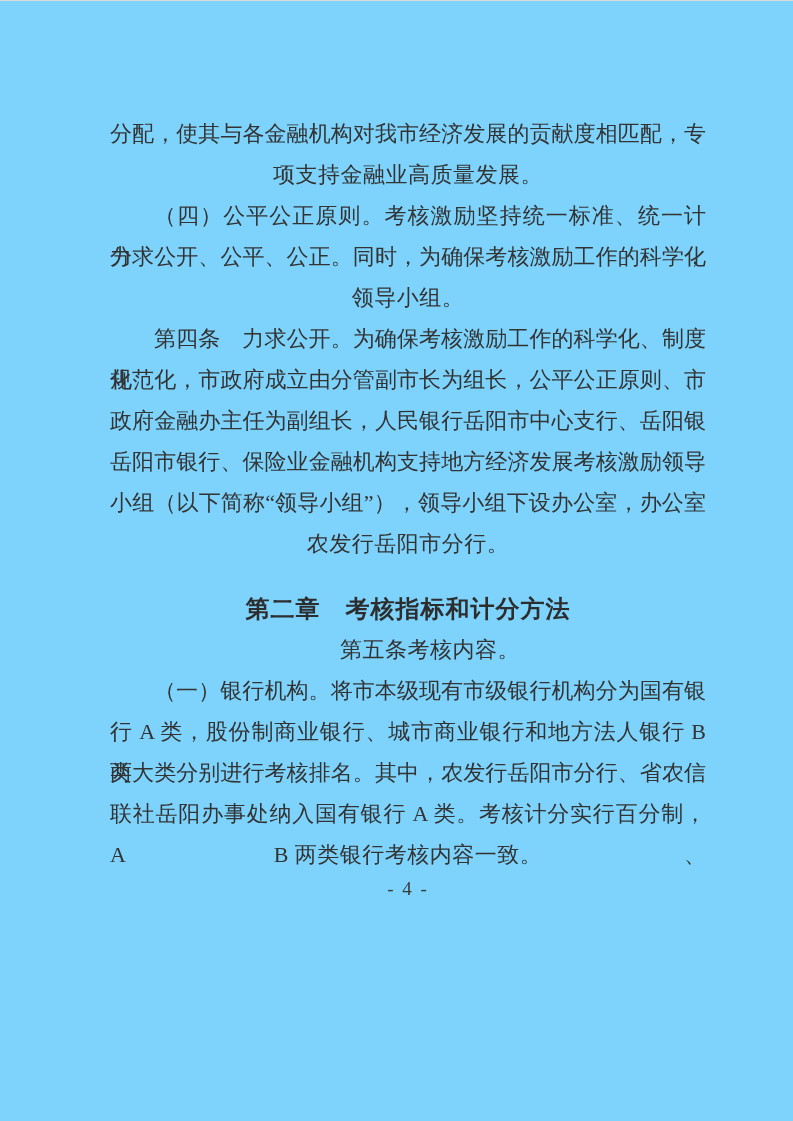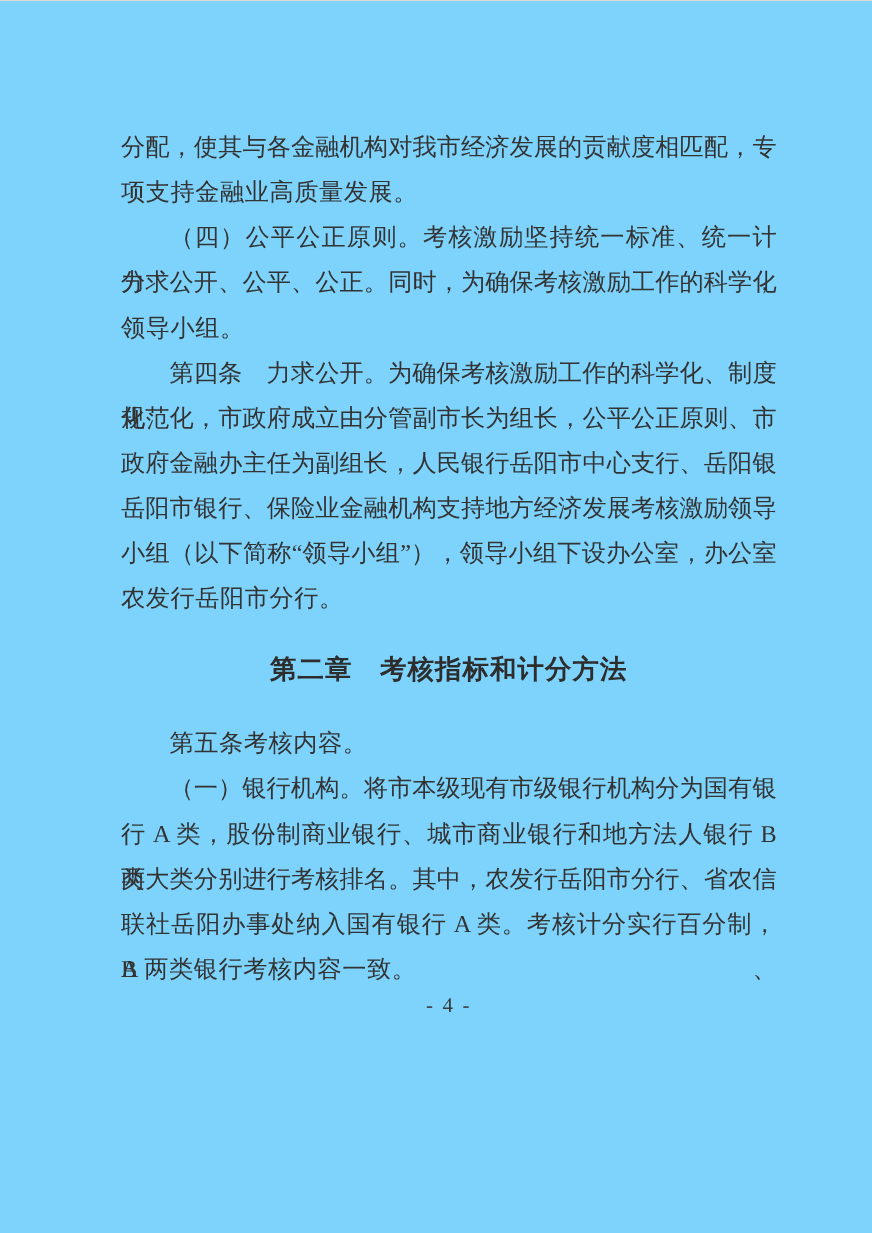--- a/index.html
+++ b/index.html
@@ -23,35 +23,35 @@
       top: 112px;
       left: 110px;
       width: 596px;
     }
     .ln {
       height: 41px;
       line-height: 41px;
       font-size: 22px;
       white-space: nowrap;
       letter-spacing: 0.5px;
+      text-align: center;
     }
     .ln.j {
       white-space: normal;
       text-align: justify;
       text-align-last: justify;
       letter-spacing: 0;
     }
     .ln.ind {
       text-indent: 2em;
     }
     .chapter-heading {
       height: 41px;
       line-height: 41px;
       margin-top: 24px;
-      margin-bottom: 26px;
       text-align: center;
       font-family: "Liberation Sans", "DejaVu Sans", sans-serif;
       font-weight: bold;
       font-size: 24px;
       color: #2d2d2d;
       letter-spacing: 1px;
     }
     .page-number {
       margin-top: 3px;
       text-align: center;

